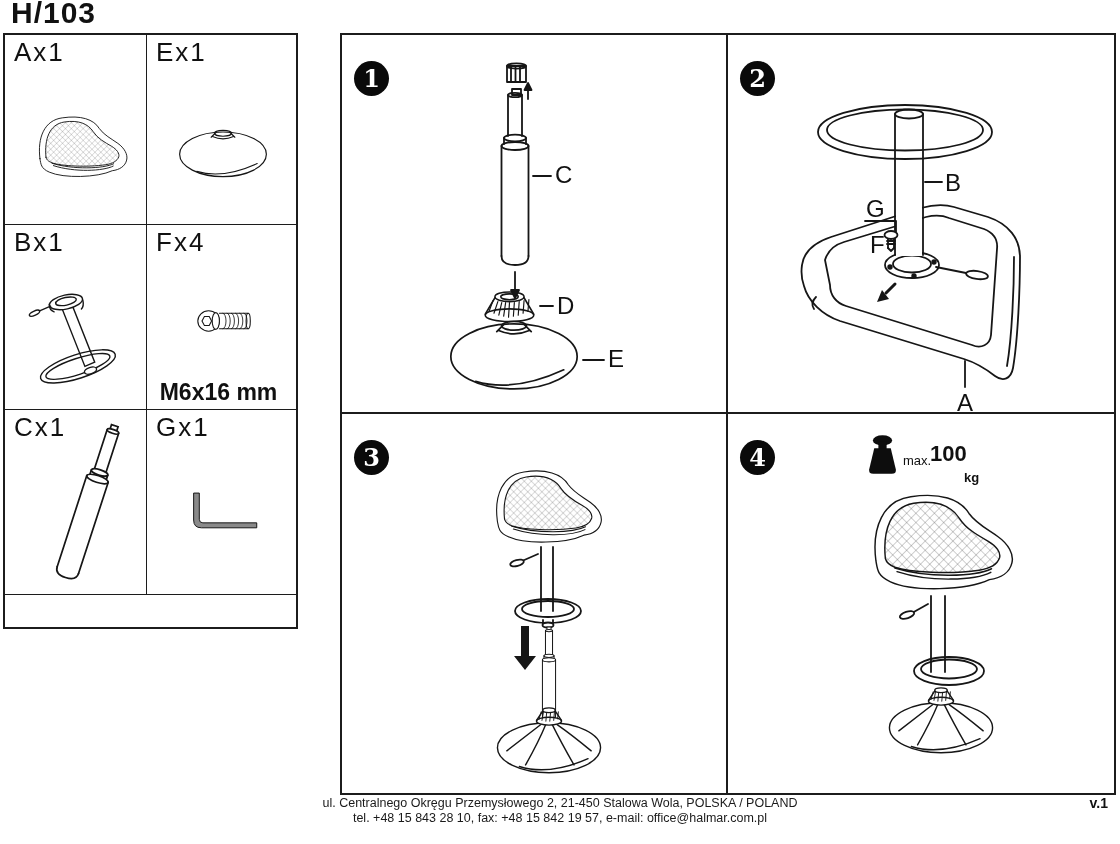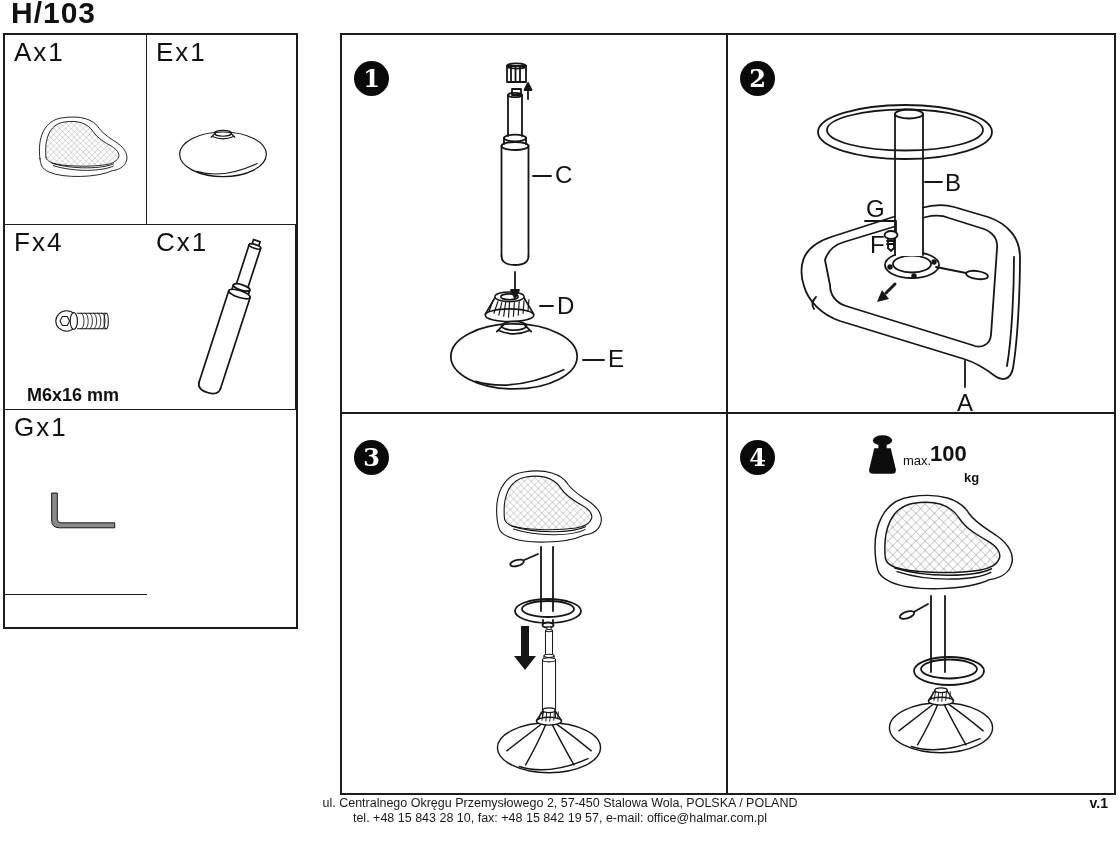--- a/index.html
+++ b/index.html
@@ -7,21 +7,21 @@
   .abs{position:absolute;}
   
   #title{left:11px;top:-4px;font-size:30px;font-weight:bold;letter-spacing:1px;}
   
   #parts{left:3px;top:33px;width:295px;height:596px;border:2px solid #1c1c1c;box-sizing:border-box;
          display:grid;grid-template-columns:142px 1fr;grid-template-rows:190px 185px 185px 1fr;}
   .pcell{position:relative;border-right:1.6px solid #1c1c1c;border-bottom:1.6px solid #1c1c1c;}
   .pcell.lastcol{border-right:none;}
   .pcell.lastrow{border-bottom:none;}
   .plabel{position:absolute;left:9px;top:2px;font-size:26px;letter-spacing:2px;color:#111;}
-  .pnote{position:absolute;left:0;right:6px;bottom:3px;text-align:center;font-size:18px;font-weight:bold;}
+  .pnote{position:absolute;left:0;right:6px;bottom:3px;text-align:center;font-size:23px;font-weight:bold;}
   
   #steps{left:340px;top:33px;width:776px;height:762px;border:2px solid #1c1c1c;box-sizing:border-box;
          display:grid;grid-template-columns:1fr 1fr;grid-template-rows:1fr 1fr;}
   .panel{position:relative;}
   .panel.bR{border-right:2px solid #1c1c1c;}
   .panel.bB{border-bottom:2px solid #1c1c1c;}
   .badge{position:absolute;left:12px;top:26px;width:35px;height:35px;border-radius:50%;background:#0a0a0a;
          color:#fff;font-family:"DejaVu Serif",serif;font-weight:bold;font-size:24px;line-height:35px;text-align:center;}
   .pletter{position:absolute;font-size:24px;color:#111;}
   .psvg{position:absolute;left:0;top:0;}
@@ -144,20 +144,26 @@
         <use href="#sym-chair" x="28" y="76" width="102" height="74"></use>
       </svg>
   </div>
   <div class="pcell lastcol">
     <span class="plabel">Ex1</span>
     <svg class="psvg" width="153" height="190">
         <use href="#sym-base" x="30" y="90" width="92" height="56"></use>
       </svg>
   </div>
 
+  <div class="pcell">
+    <span class="plabel">Bx1</span>
+    <svg class="psvg" width="142" height="185">
+        <use href="#sym-mech" x="16" y="56" width="118" height="112"></use>
+      </svg>
+  </div>
   <div class="pcell lastcol">
     <span class="plabel">Fx4</span>
     <svg class="psvg" width="153" height="185">
         <use href="#sym-screw" x="46" y="76" width="66" height="40"></use>
       </svg>
     <span class="pnote">M6x16 mm</span>
   </div>
 
   <div class="pcell">
     <span class="plabel">Cx1</span>
@@ -297,16 +303,16 @@
       </g>
       <use href="#sym-base2" x="158" y="270" width="110" height="75"></use>
     </svg>
     <span class="abs maxlabel" style="left:175px;top:39px;">max.</span>
     <span class="abs maxvalue" style="left:202px;top:27px;">100</span>
     <span class="abs maxunit" style="left:236px;top:56px;">kg</span>
   </div>
 </div>
 
 <div id="footer" class="abs">
-  <div>ul. Centralnego Okręgu Przemysłowego 2, 57-450 Stalowa Wola, POLSKA / POLAND</div>
+  <div>ul. Centralnego Okręgu Przemysłowego 2, 21-450 Stalowa Wola, POLSKA / POLAND</div>
   <div>tel. +48 15 843 28 10, fax: +48 15 842 19 57, e-mail: office@halmar.com.pl</div>
 </div>
 <div id="version" class="abs">v.1</div>
 
 </body></html>

